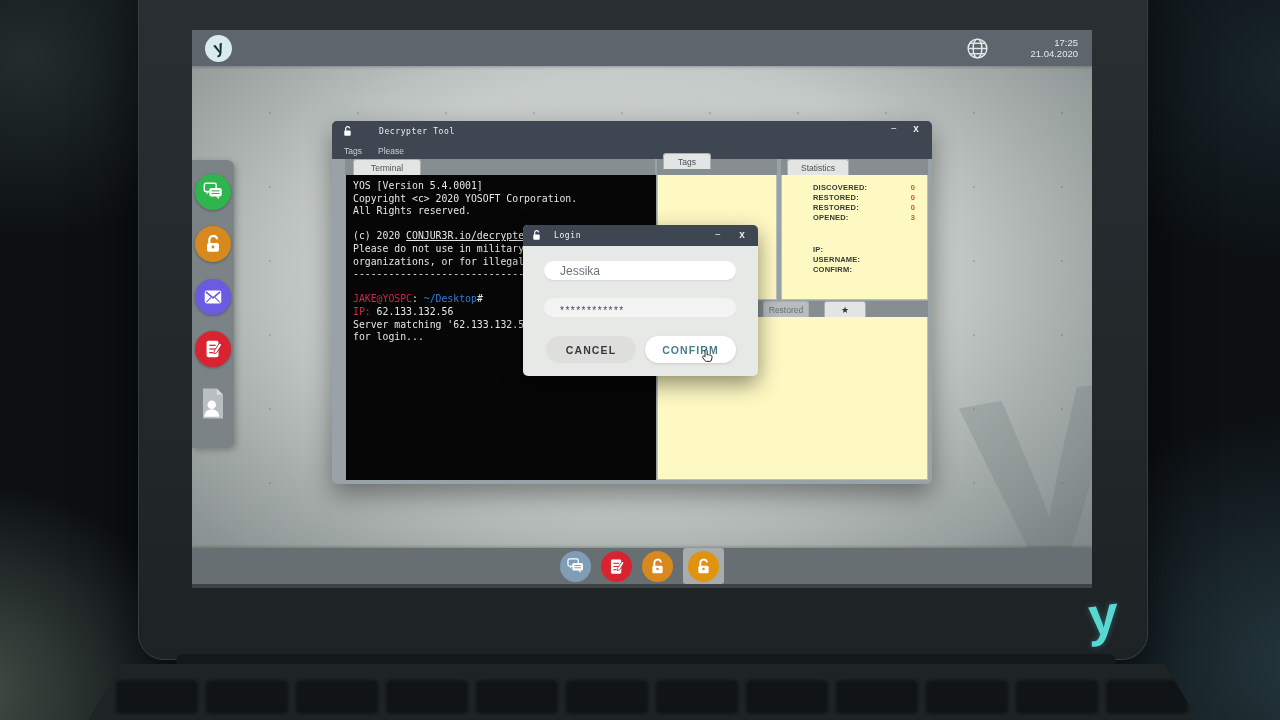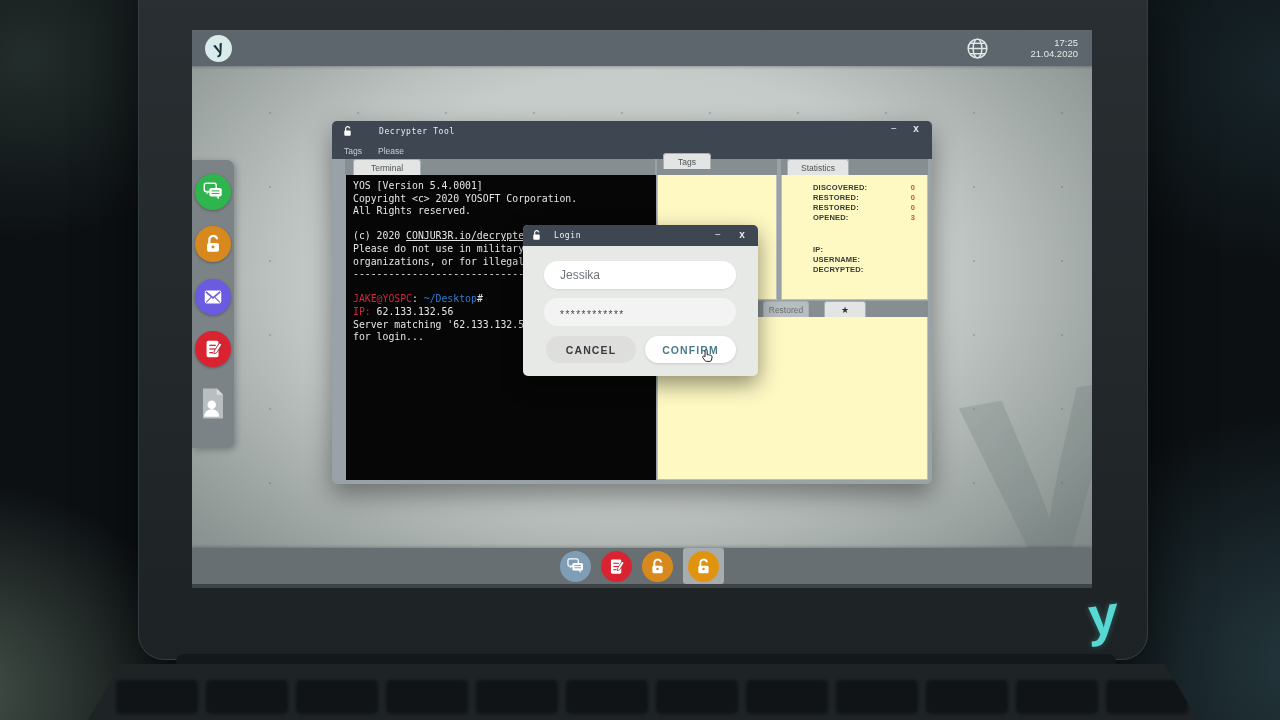--- a/index.html
+++ b/index.html
@@ -85,21 +85,21 @@
   .statrow .val{color:#d0571d;}
   .stats-pad{padding:8px 12px 0 10px;}
   .creds-pad{padding:22px 12px 0 10px;}
   
   .dlg{position:absolute;left:331px;top:195px;width:235px;height:151px;border-radius:5px;
     box-shadow:0 8px 22px rgba(0,0,0,.45);background:#e7e9e7;}
   .dlg-header{position:absolute;left:0;top:0;width:100%;height:21px;background:#3e4751;border-radius:5px 5px 0 0;
     display:flex;align-items:center;}
   .dlg-header .lock{margin-left:8px;width:11px;height:13px;}
   .dlg-title{margin-left:12px;font-family:"DejaVu Sans Mono",monospace;font-size:8px;letter-spacing:.6px;color:#eef1f2;}
-  .pill{position:absolute;left:21px;width:192px;height:28px;border-radius:14px;display:flex;align-items:center;padding-left:16px;}
+  .pill{position:absolute;left:21px;width:192px;height:19px;border-radius:14px;display:flex;align-items:center;padding-left:16px;}
   .user-pill{top:36px;background:#ffffff;font-size:12px;color:#6d7377;box-shadow:0 1px 2px rgba(0,0,0,.08);}
   .pass-pill{top:73px;background:#f2f3f2;font-size:10px;letter-spacing:1.5px;color:#43484b;padding-top:5px;}
   .btn{position:absolute;top:111px;height:27px;border-radius:13.5px;display:flex;align-items:center;justify-content:center;
     font-size:10.5px;font-weight:bold;letter-spacing:1.1px;}
   .btn-cancel{left:23px;width:90px;background:#dedfdd;color:#373b3e;}
   .btn-confirm{left:122px;width:91px;background:#ffffff;color:#4a7b8b;box-shadow:0 1px 3px rgba(0,0,0,.12);}
   .cursor{position:absolute;left:176px;top:122px;width:17px;height:19px;}
 </style>
 </head>
 <body>
@@ -239,21 +239,21 @@
             </div>
           </div>
         <div class="creds-pad" id="cred-rows">
             <div class="statrow">
               <span>IP:</span>
             </div>
             <div class="statrow">
               <span>USERNAME:</span>
             </div>
             <div class="statrow">
-              <span>DECRYPTED:</span>
+              <span>CONFIRM:</span>
             </div>
           </div>
       </div>
 
       <div class="strip" style="left:325px;top:180px;width:271px;"></div>
       <div class="tab dim" style="left:431px;width:46px;top:180px;">Restored</div>
       <div class="tab" style="left:492px;width:42px;top:180px;font-size:9px;color:#2e3436;">★</div>
       <div class="panel" style="left:325px;top:196px;width:271px;height:163px;"></div>
     </div>
 

